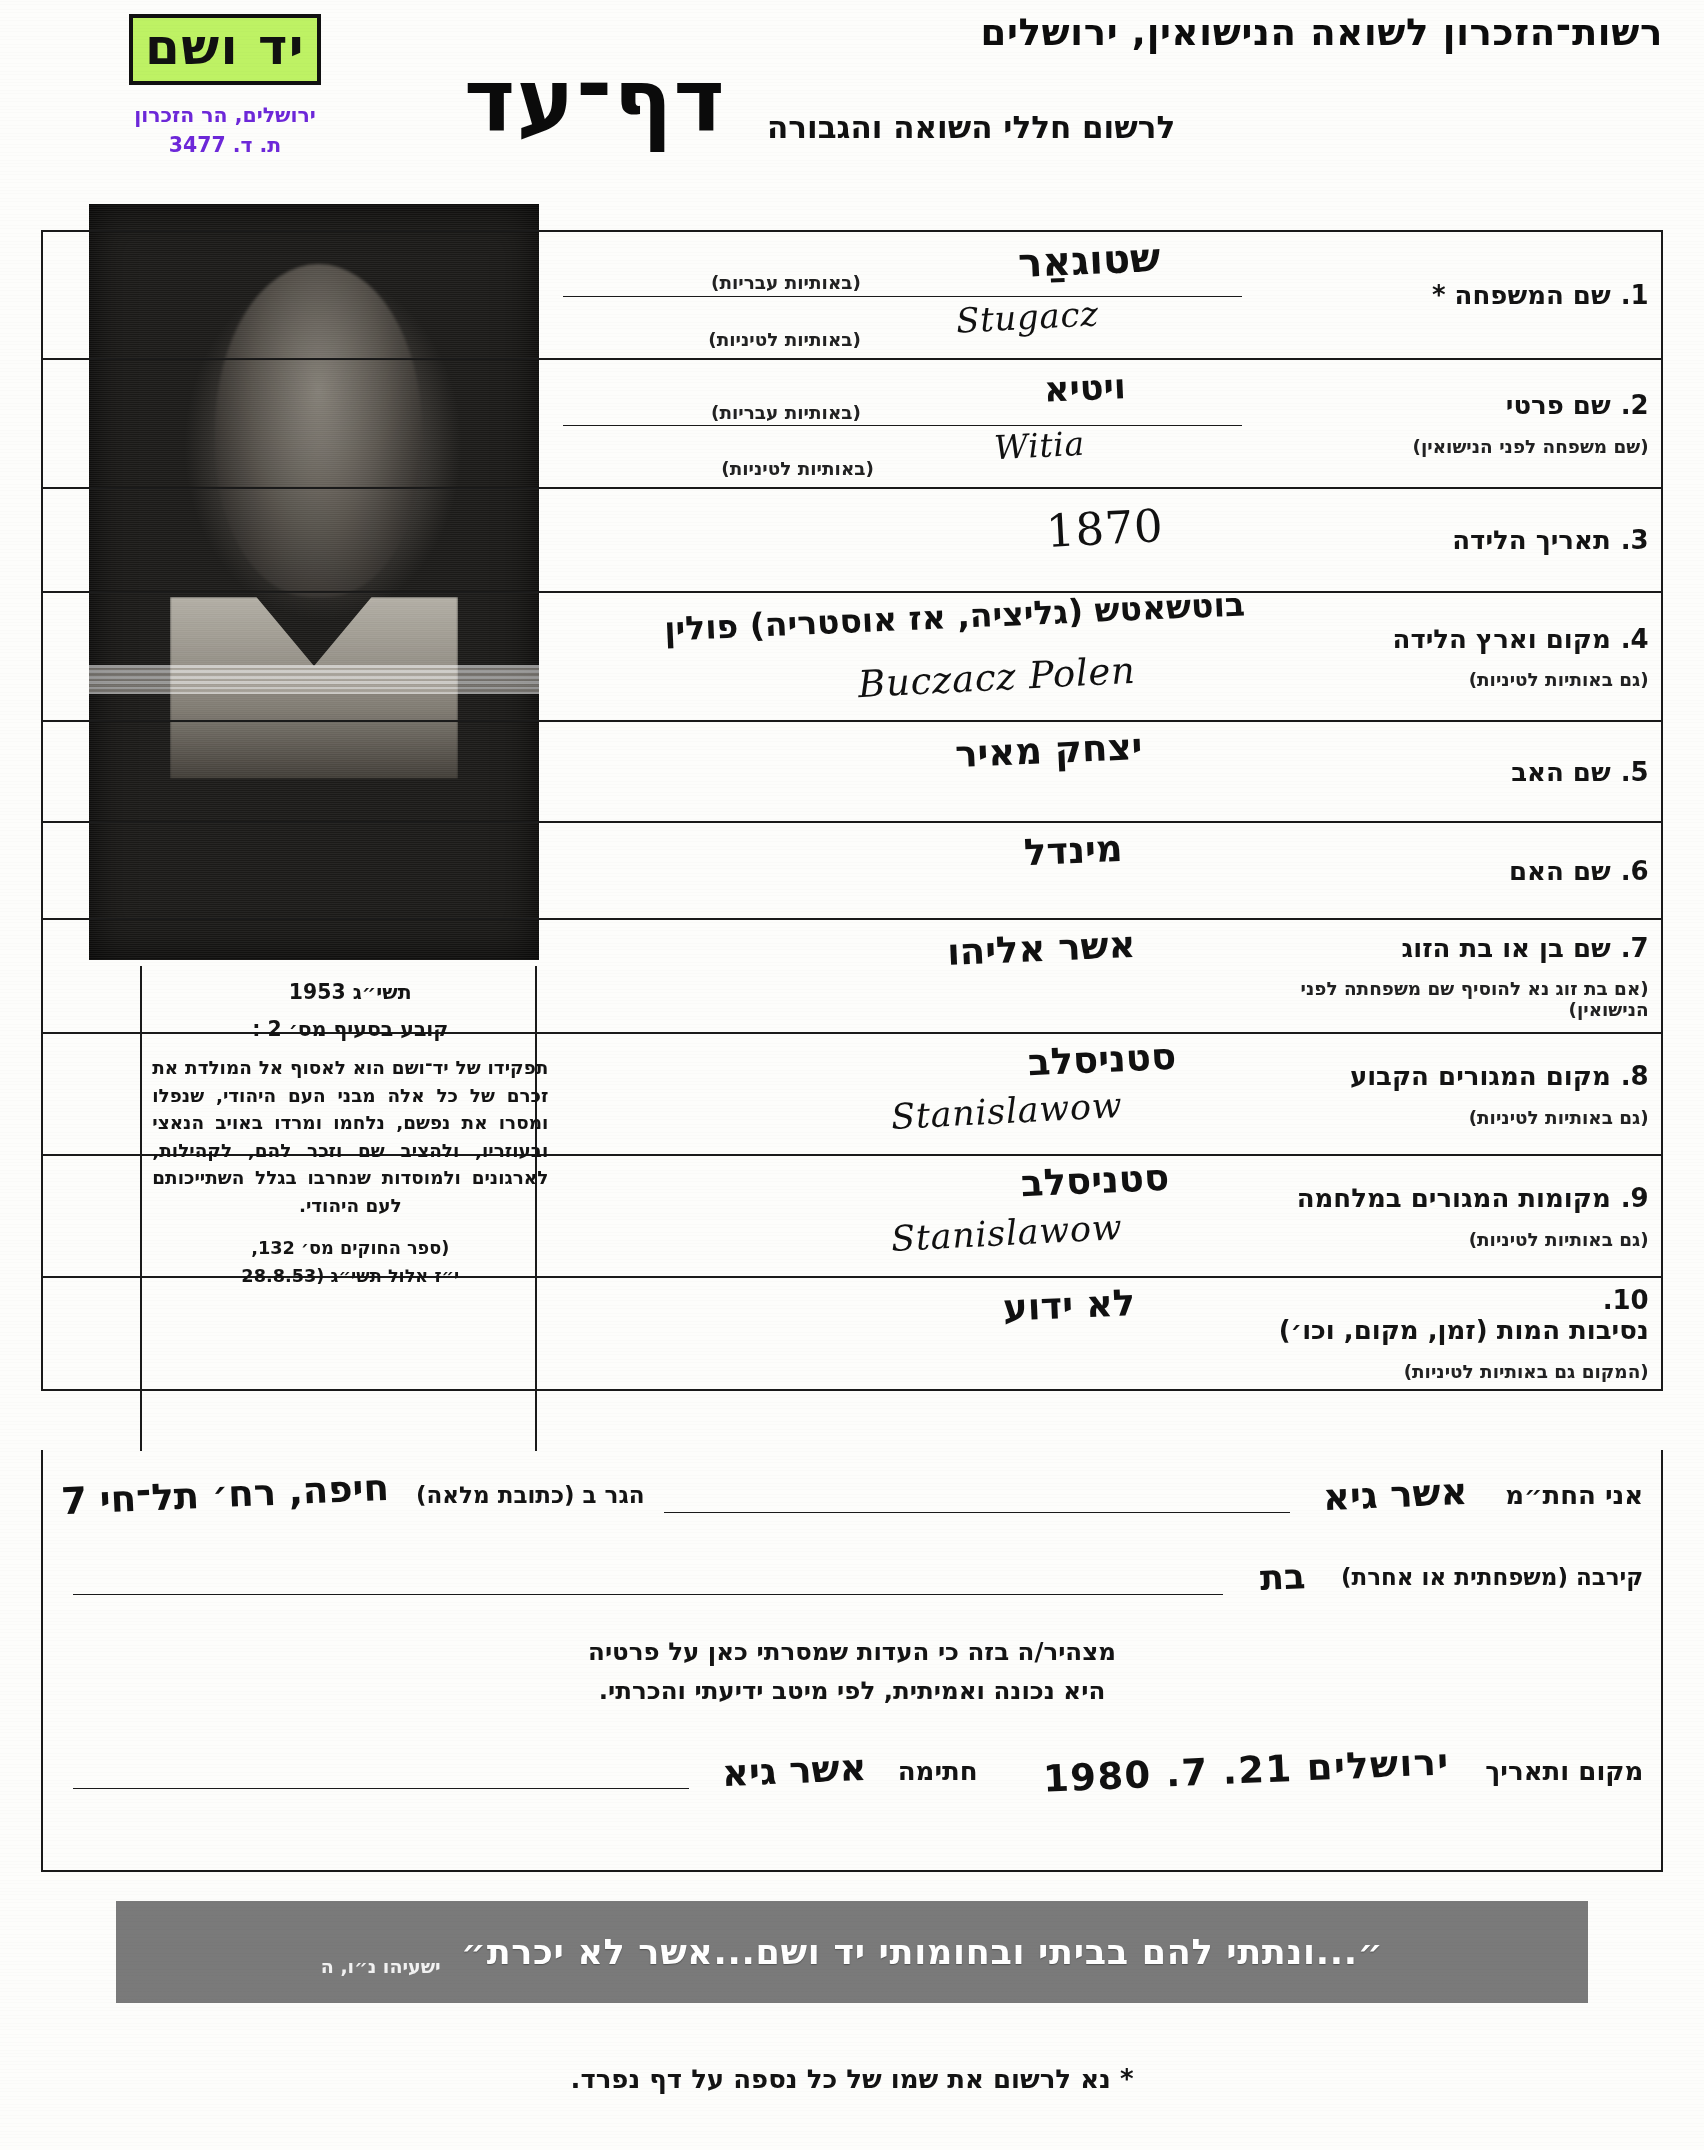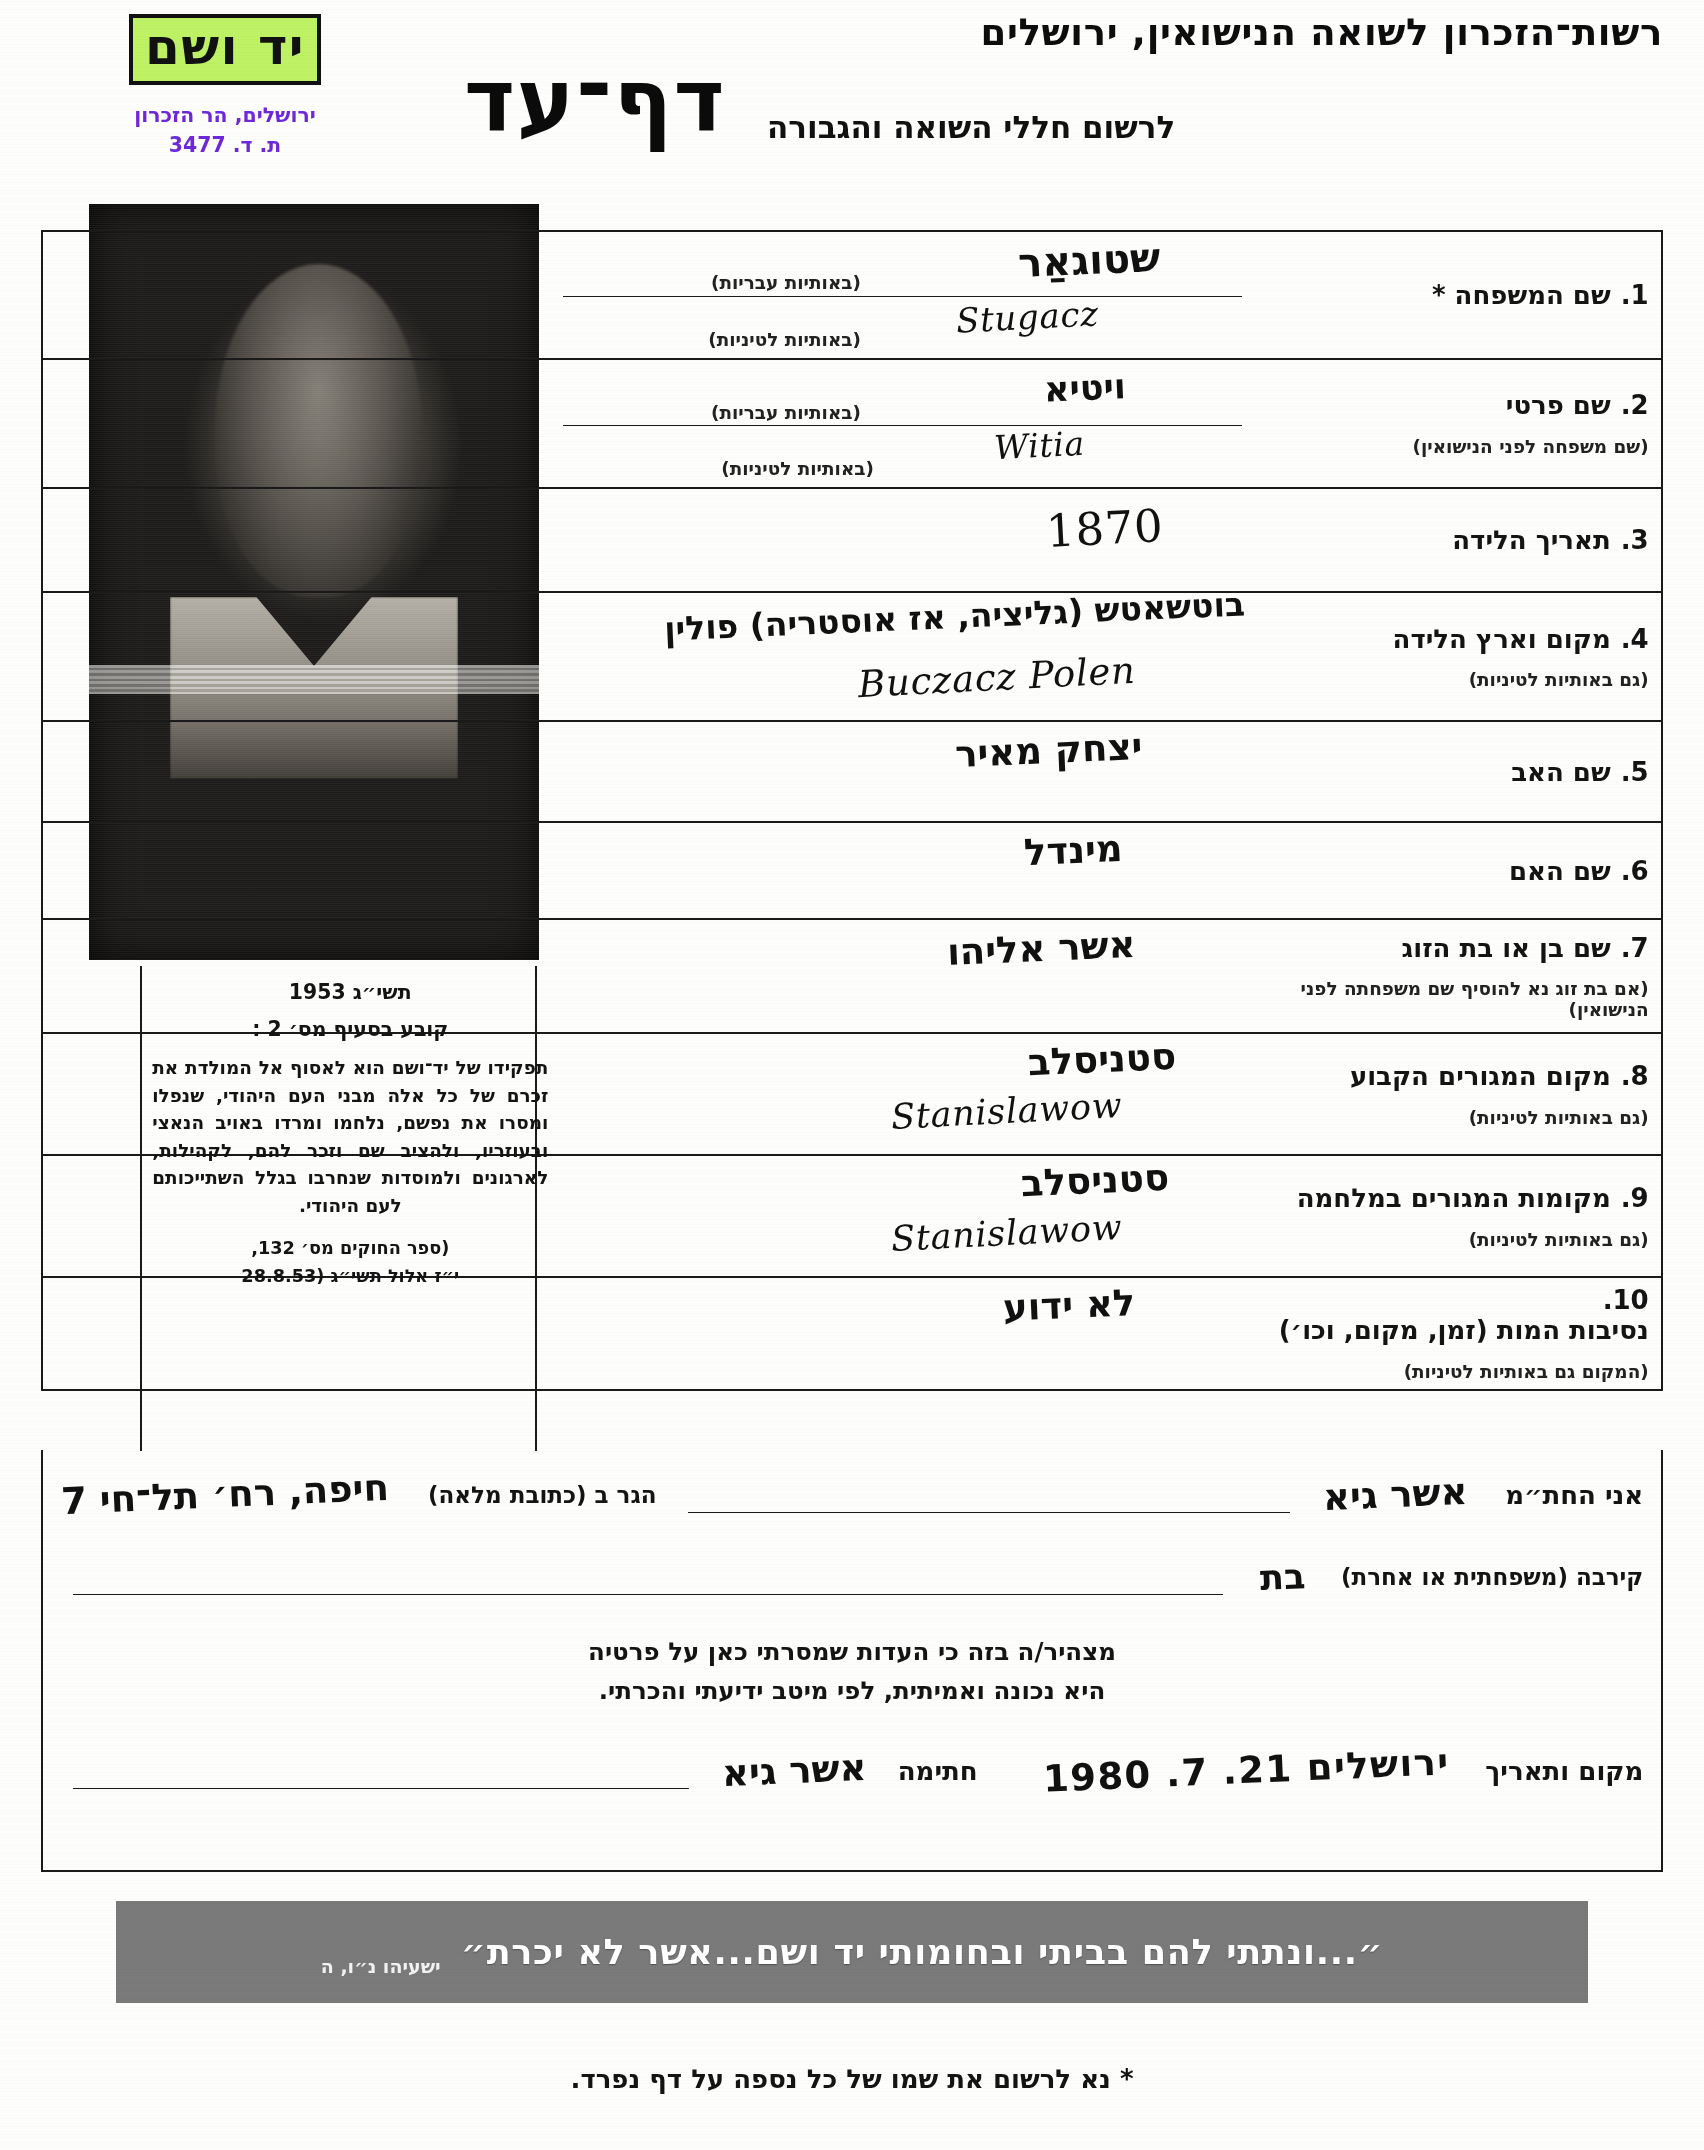--- a/index.html
+++ b/index.html
@@ -478,21 +478,21 @@
     <div class="foot">(ספר החוקים מס׳ 132,</div>
     <div class="foot" style="margin-top:1.4px;">י״ז אלול תשי״ג (28.8.53</div>
   </div>
 
   <div class="declaration">
 
     <div class="decl-row" style="min-height:89px;">
       <span class="decl-label">אני החת״מ</span>
       <span class="ink heb-ink" style="font-size:37px;margin:0 27px 0 20.4px;">אשר גיא</span>
       <span class="line"></span>
-      <span class="decl-sub" style="font-size:23px;font-weight:700;margin:0 19px;">הגר ב (כתובת מלאה)</span>
+      <span class="decl-sub" style="font-size:23px;font-weight:700;margin:0 7px;">הגר ב (כתובת מלאה)</span>
       <span class="ink heb-ink" style="font-size:37px;margin-right:20.4px;">חיפה, רח׳ תל־חי 7</span>
     </div>
 
     <div class="decl-row" style="min-height:75px;">
       <span class="decl-label" style="font-size:23px;">קירבה (משפחתית או אחרת)</span>
       <span class="ink heb-ink" style="font-size:35px;margin:0 24.5px;">בת</span>
       <span class="line"></span>
     </div>
 
     <div class="center-text">

